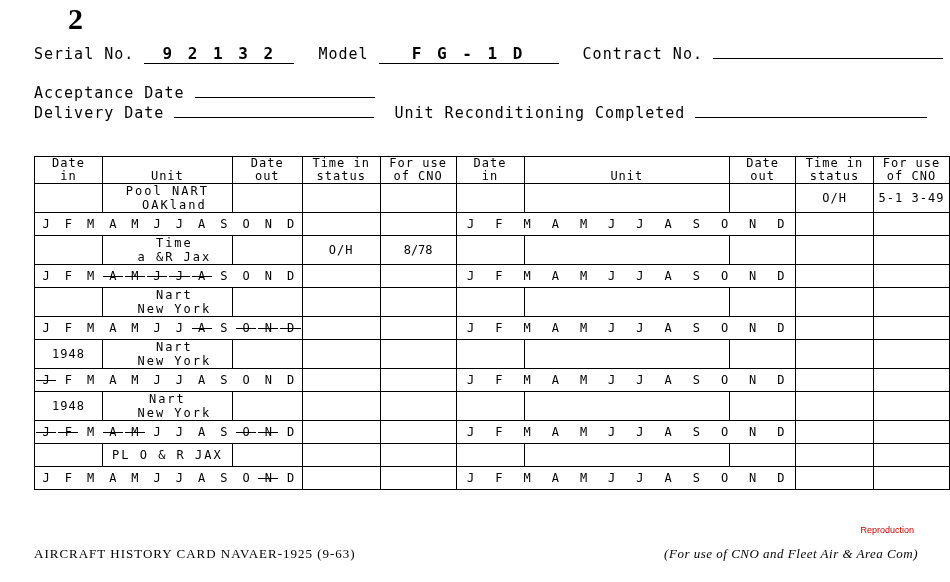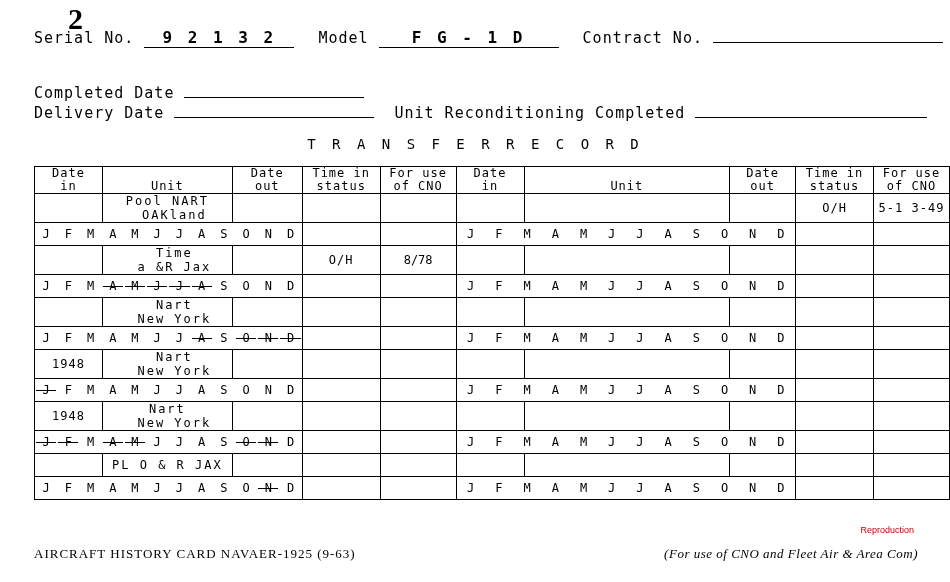--- a/index.html
+++ b/index.html
@@ -16,31 +16,31 @@
   
   .bignum{
     position:absolute;left:68px;top:2px;
     font-size:30px;font-weight:bold;font-family:"Liberation Serif",serif;
   }
   .hdr-row{position:absolute;font-size:15px;letter-spacing:1px;white-space:nowrap;}
   .hdr-label{font-family:"DejaVu Sans Mono",monospace;}
   .hdr-val{font-weight:bold;letter-spacing:3px;font-size:16px;}
   .uline{border-bottom:1px solid #000;display:inline-block;text-align:center;}
 
-  .row-serial{left:34px;top:28px;}
+  .row-serial{left:34px;top:44px;}
   .row-acc{left:34px;top:84px;}
   .row-del{left:34px;top:104px;}
 
   
   .tr-title{
     position:absolute;left:0;top:136px;width:950px;text-align:center;
     font-size:14px;letter-spacing:4px;
   }
   table.grid{
-    position:absolute;left:34px;top:166px;
+    position:absolute;left:34px;top:156px;
     border-collapse:collapse;
     table-layout:fixed;
   }
   table.grid td{
     border:1px solid #000;
     padding:0;
     font-size:12px;
     text-align:center;
     vertical-align:middle;
     height:22px;
@@ -84,32 +84,31 @@
   <div class="hdr-row row-serial">
     <span class="hdr-label">Serial No.</span>
     <span class="uline hdr-val" style="width:150px">9 2 1 3 2</span>
     <span class="hdr-label" style="margin-left:14px">Model</span>
     <span class="uline hdr-val" style="width:180px">F G - 1 D</span>
     <span class="hdr-label" style="margin-left:14px">Contract No.</span>
     <span class="uline hdr-val" style="width:230px"></span>
   </div>
 
   <div class="hdr-row row-acc">
-    <span class="hdr-label">Completed Date</span>
+    <span class="hdr-label">Acceptance Date</span>
     <span class="uline hdr-val" style="width:180px"></span>
   </div>
 
   <div class="hdr-row row-del">
     <span class="hdr-label">Delivery Date</span>
     <span class="uline hdr-val" style="width:200px"></span>
     <span class="hdr-label" style="margin-left:10px">Unit Reconditioning Completed</span>
     <span class="uline hdr-val" style="width:232px"></span>
   </div>
 
-  <div class="tr-title">T R A N S F E R    R E C O R D</div>
 
   <table class="grid">
     <colgroup>
       <col style="width:68px">
         <col style="width:130px">
         <col style="width:70px">
       <col style="width:78px">
         <col style="width:76px">
       <col style="width:68px">
         <col style="width:206px">

